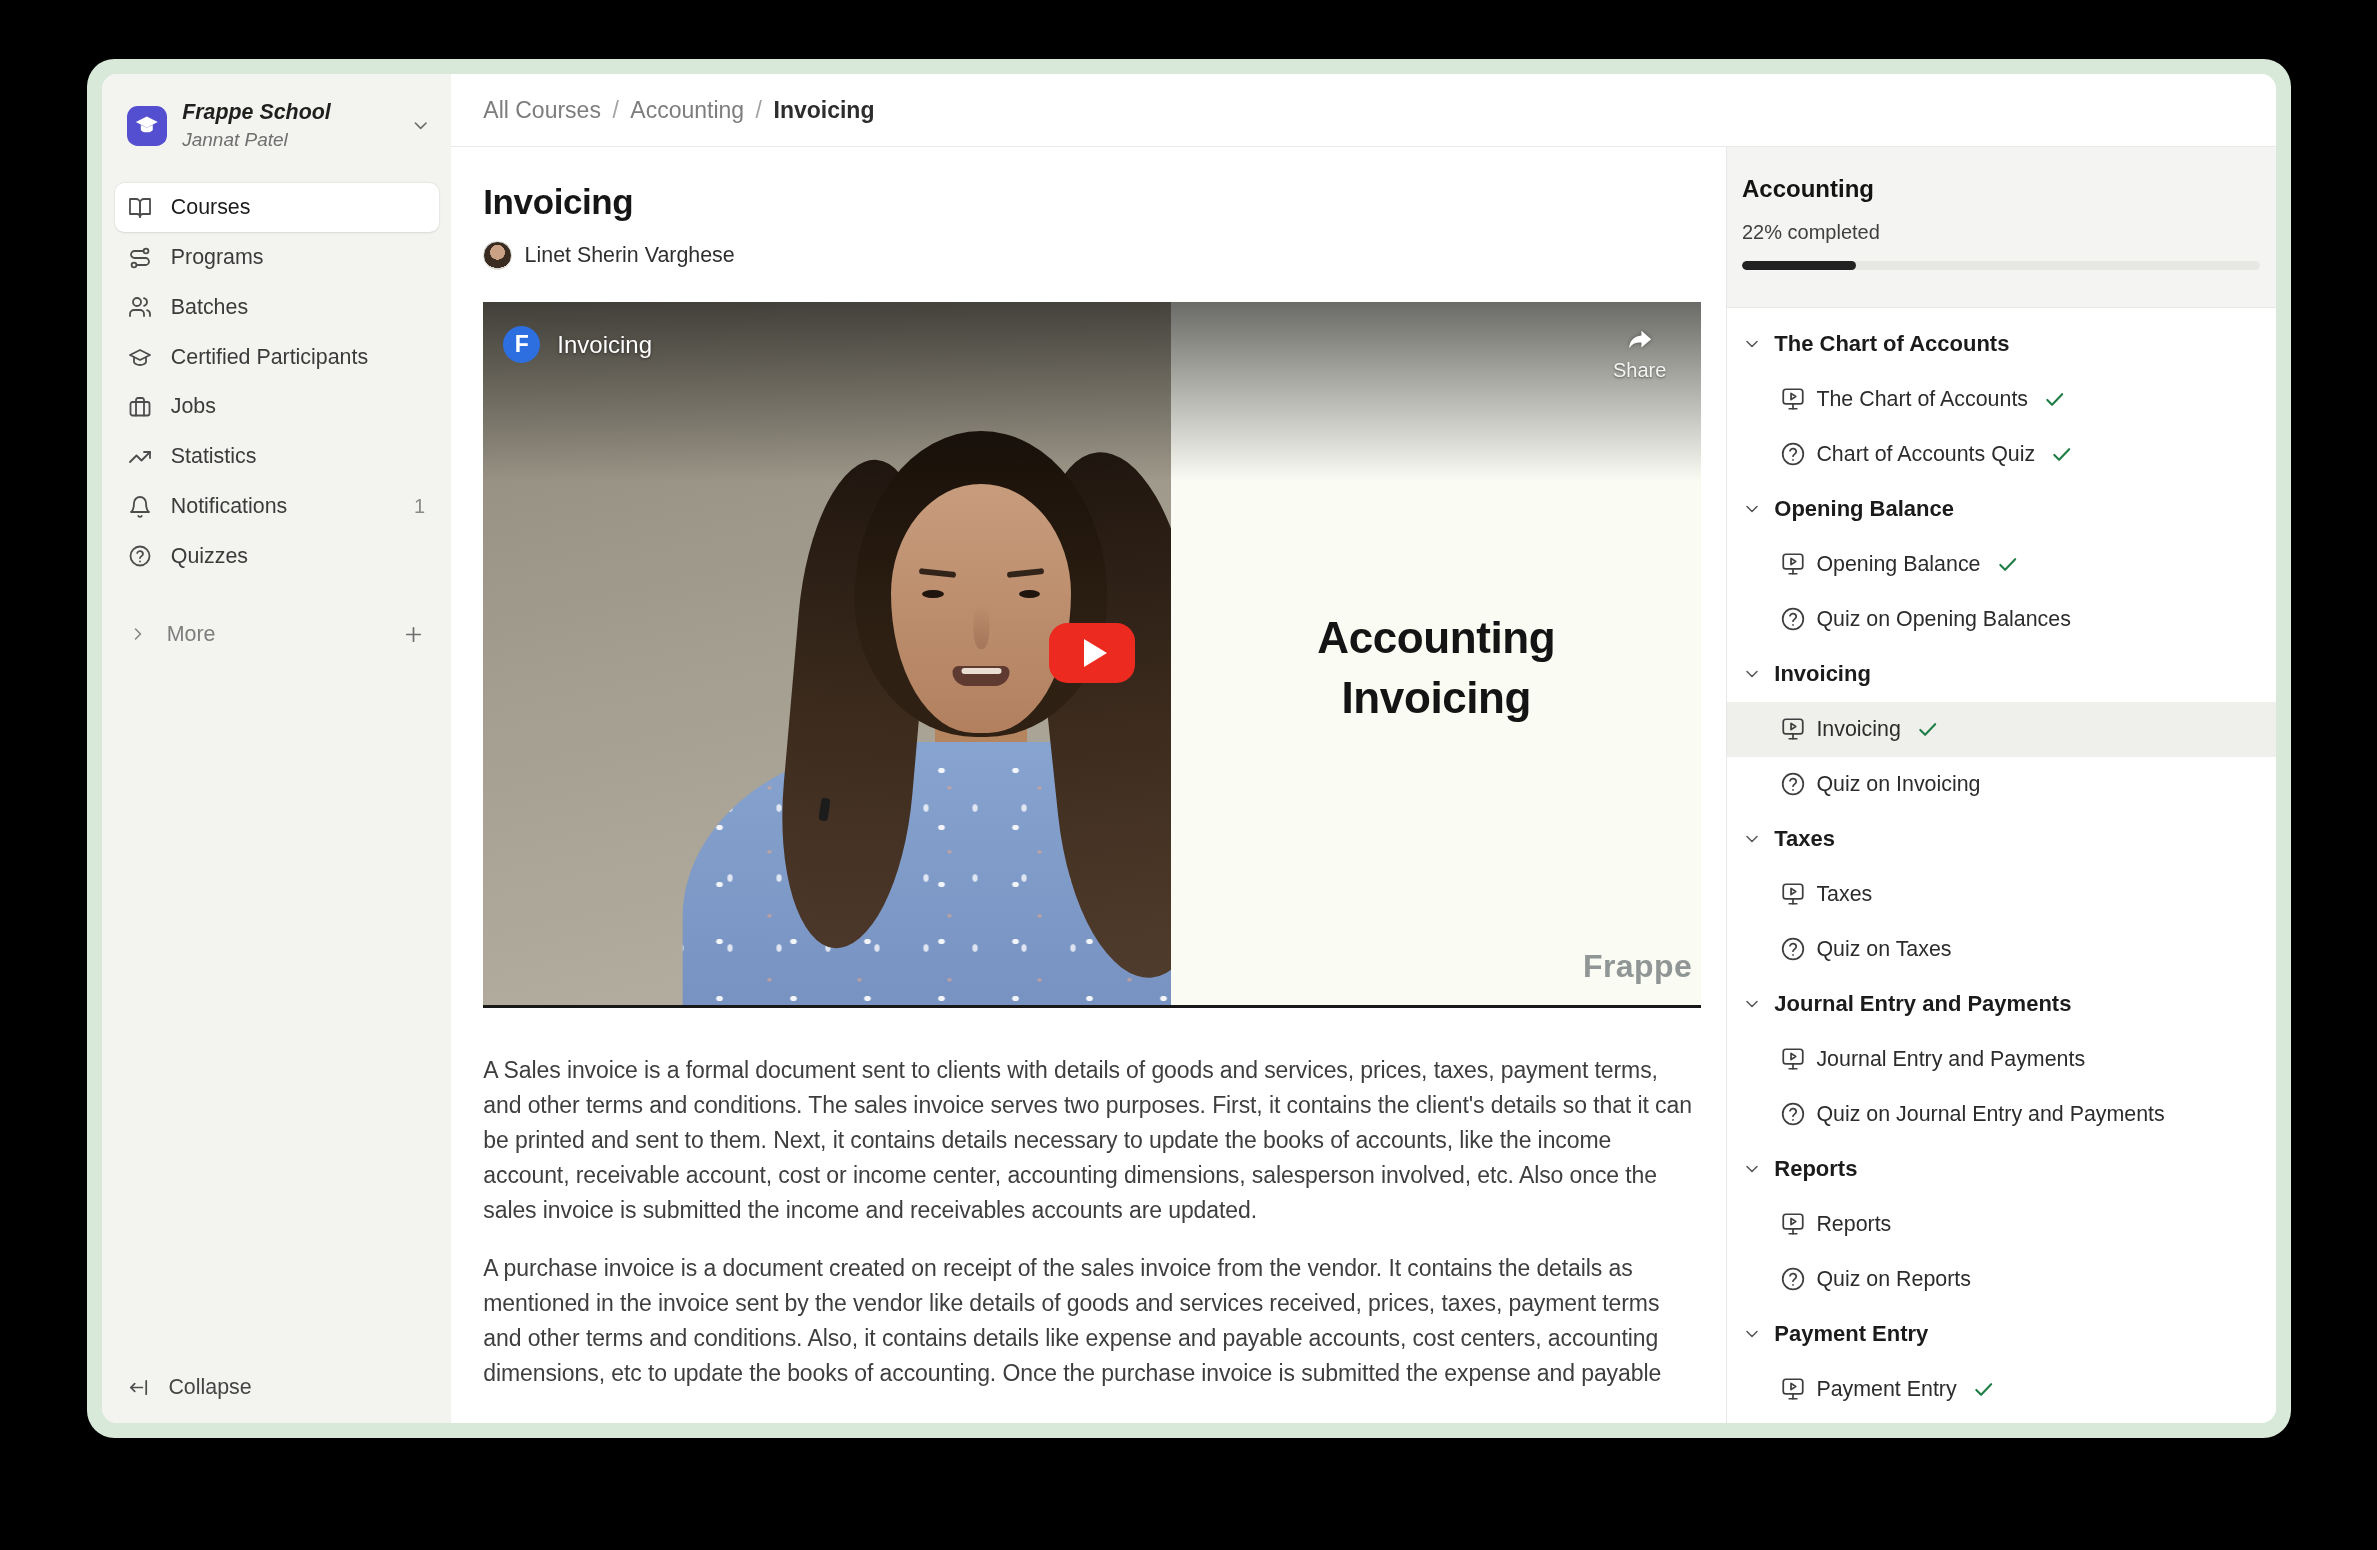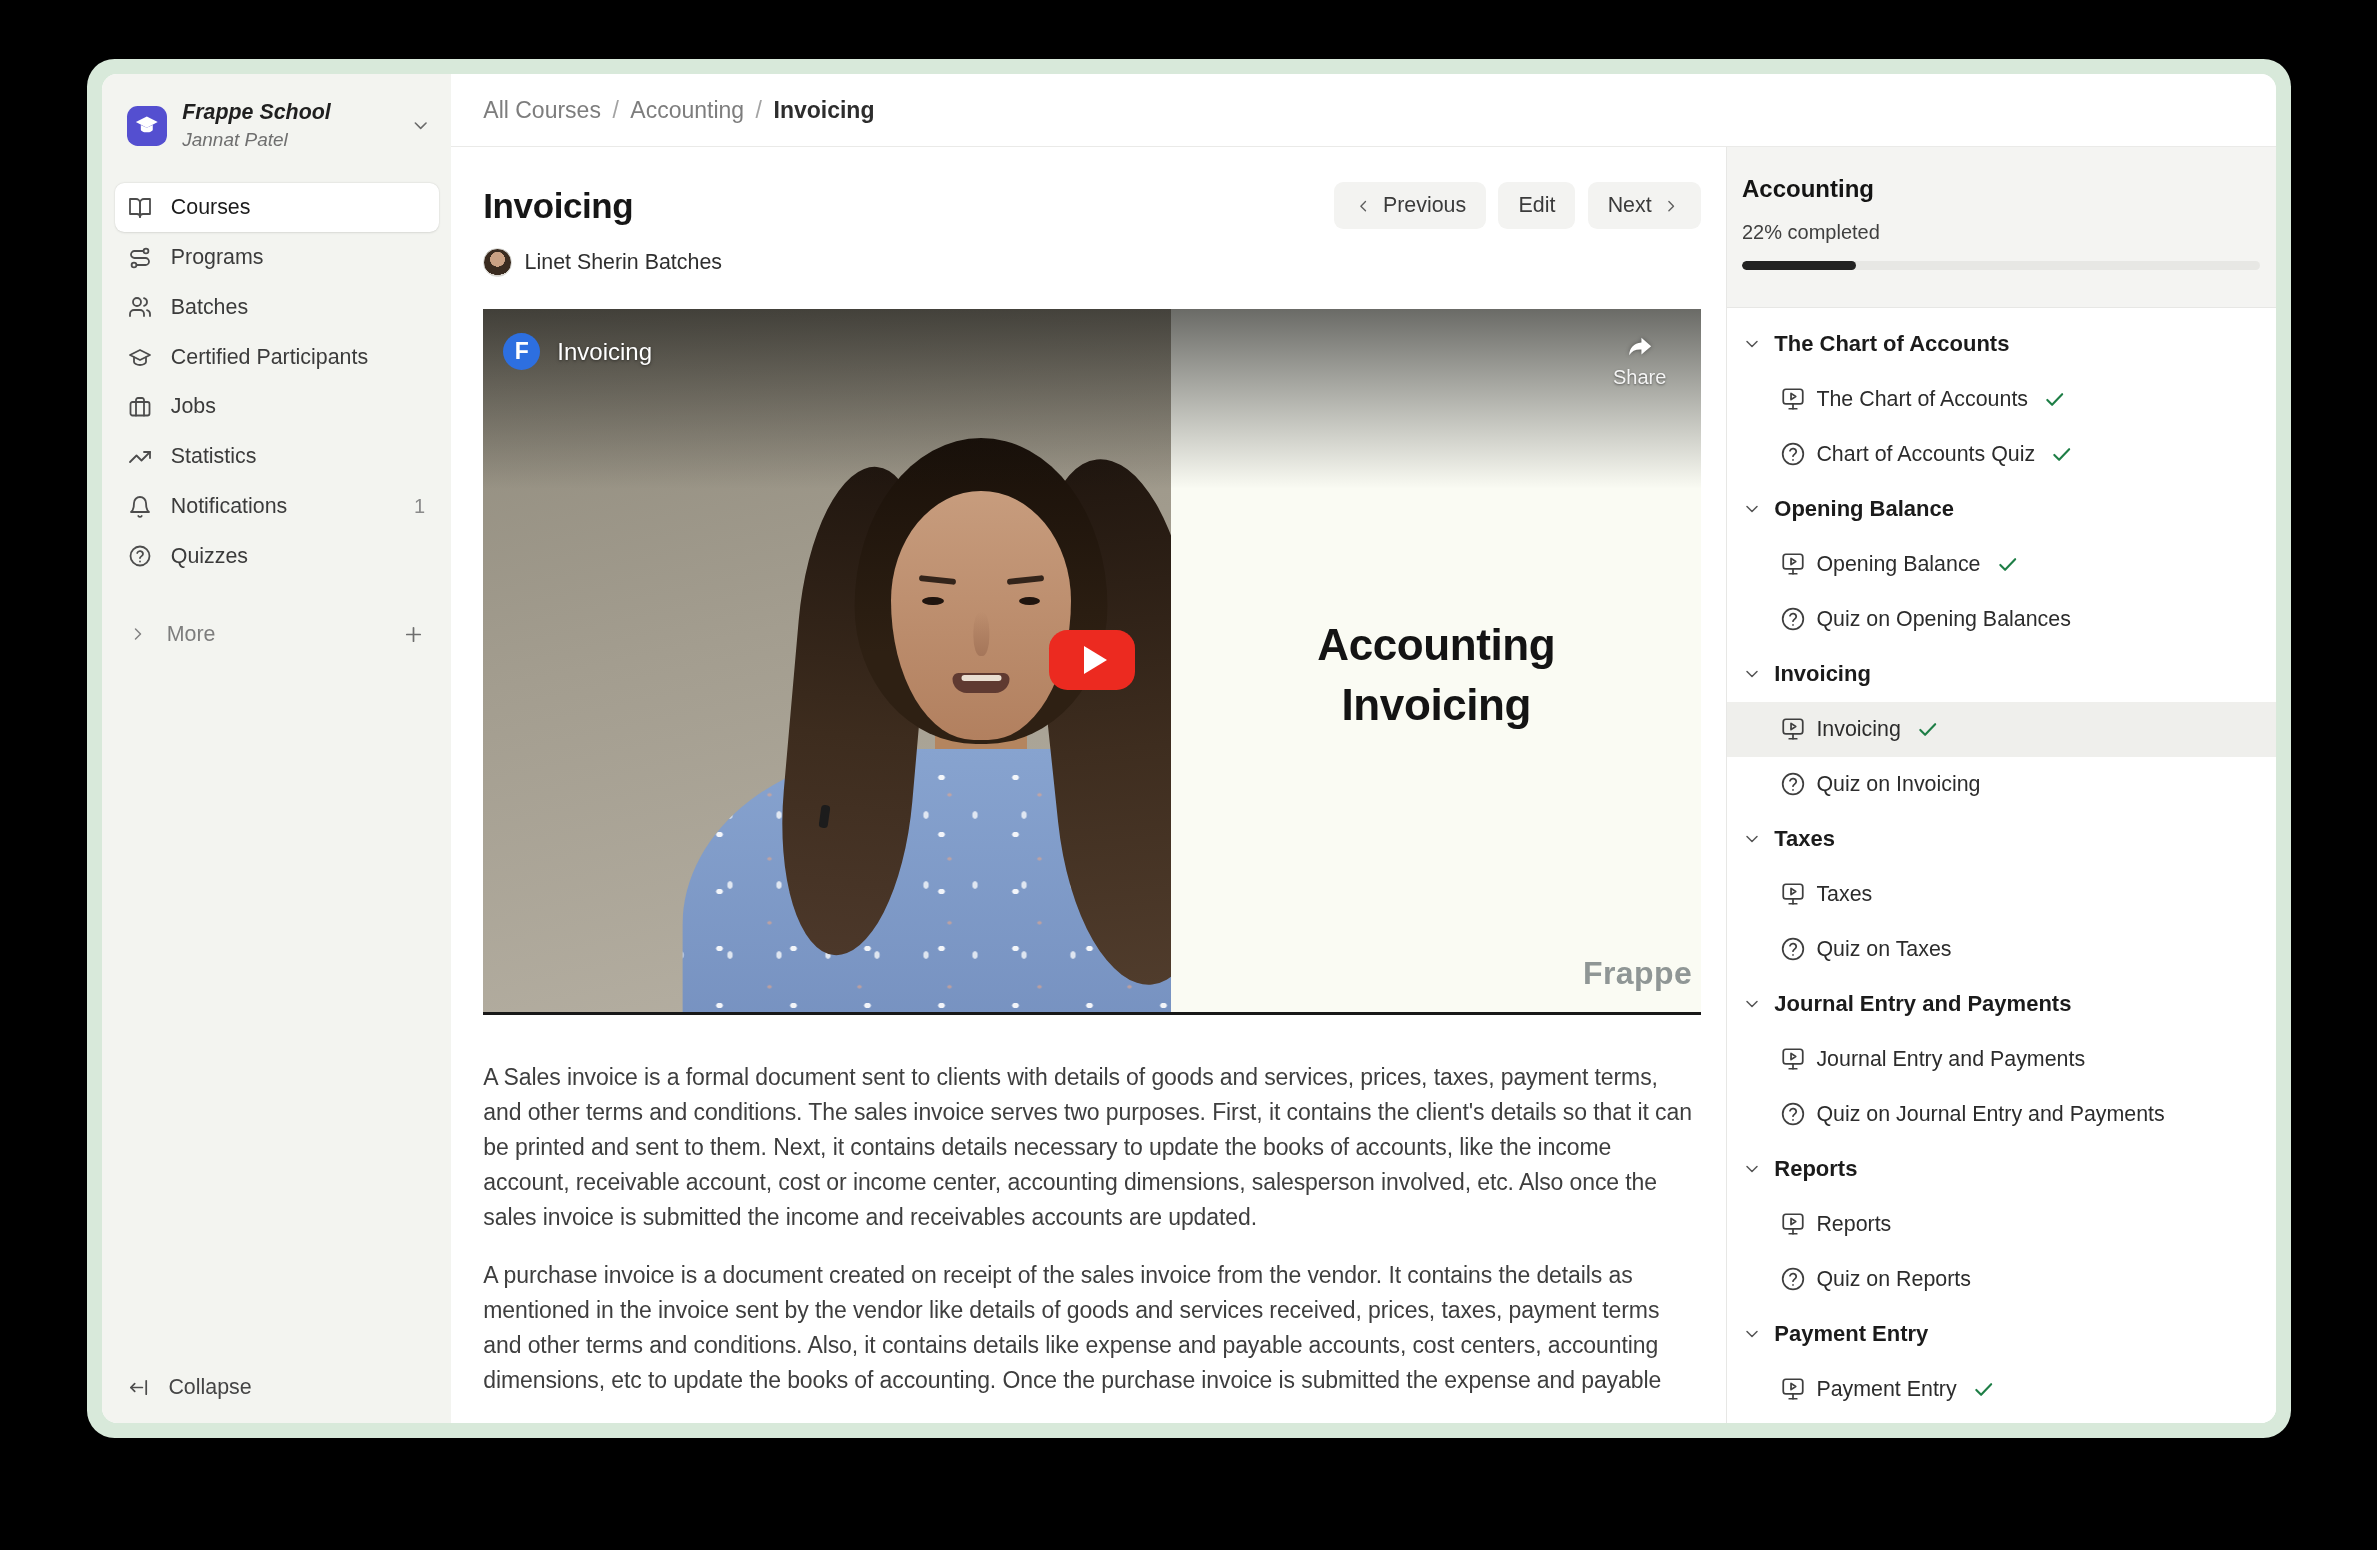--- a/index.html
+++ b/index.html
@@ -327,42 +327,25 @@
           <span class="sep">/</span>
           <span class="current">Invoicing</span>
         </nav>
       </header>
 
       <div class="body-row">
 
         <section class="content">
           <div class="title-row">
             <h1 class="page-title">Invoicing</h1>
-            <div class="actions">
-              <button class="btn">
-                <svg class="i bi" viewBox="0 0 24 24" width="18.4" height="18.4">
-                    <use href="#i-chev-l"></use>
-                  </svg>
-                <span>Previous</span>
-              </button>
-              <button class="btn">
-                <span>Edit</span>
-              </button>
-              <button class="btn">
-                <span>Next</span>
-                <svg class="i bi" viewBox="0 0 24 24" width="18.4" height="18.4">
-                    <use href="#i-chev-r"></use>
-                  </svg>
-              </button>
-            </div>
           </div>
 
           <div class="author-row">
             <div class="avatar"></div>
-            <span class="author-name">Linet Sherin Batches</span>
+            <span class="author-name">Linet Sherin Varghese</span>
           </div>
 
           <div class="video">
             <div class="footage">
               <div class="presenter">
                 <div class="neck"></div>
                 <div class="shirt"></div>
                 <div class="strand-l"></div>
                 <div class="strand-r"></div>
                 <div class="head"></div>

